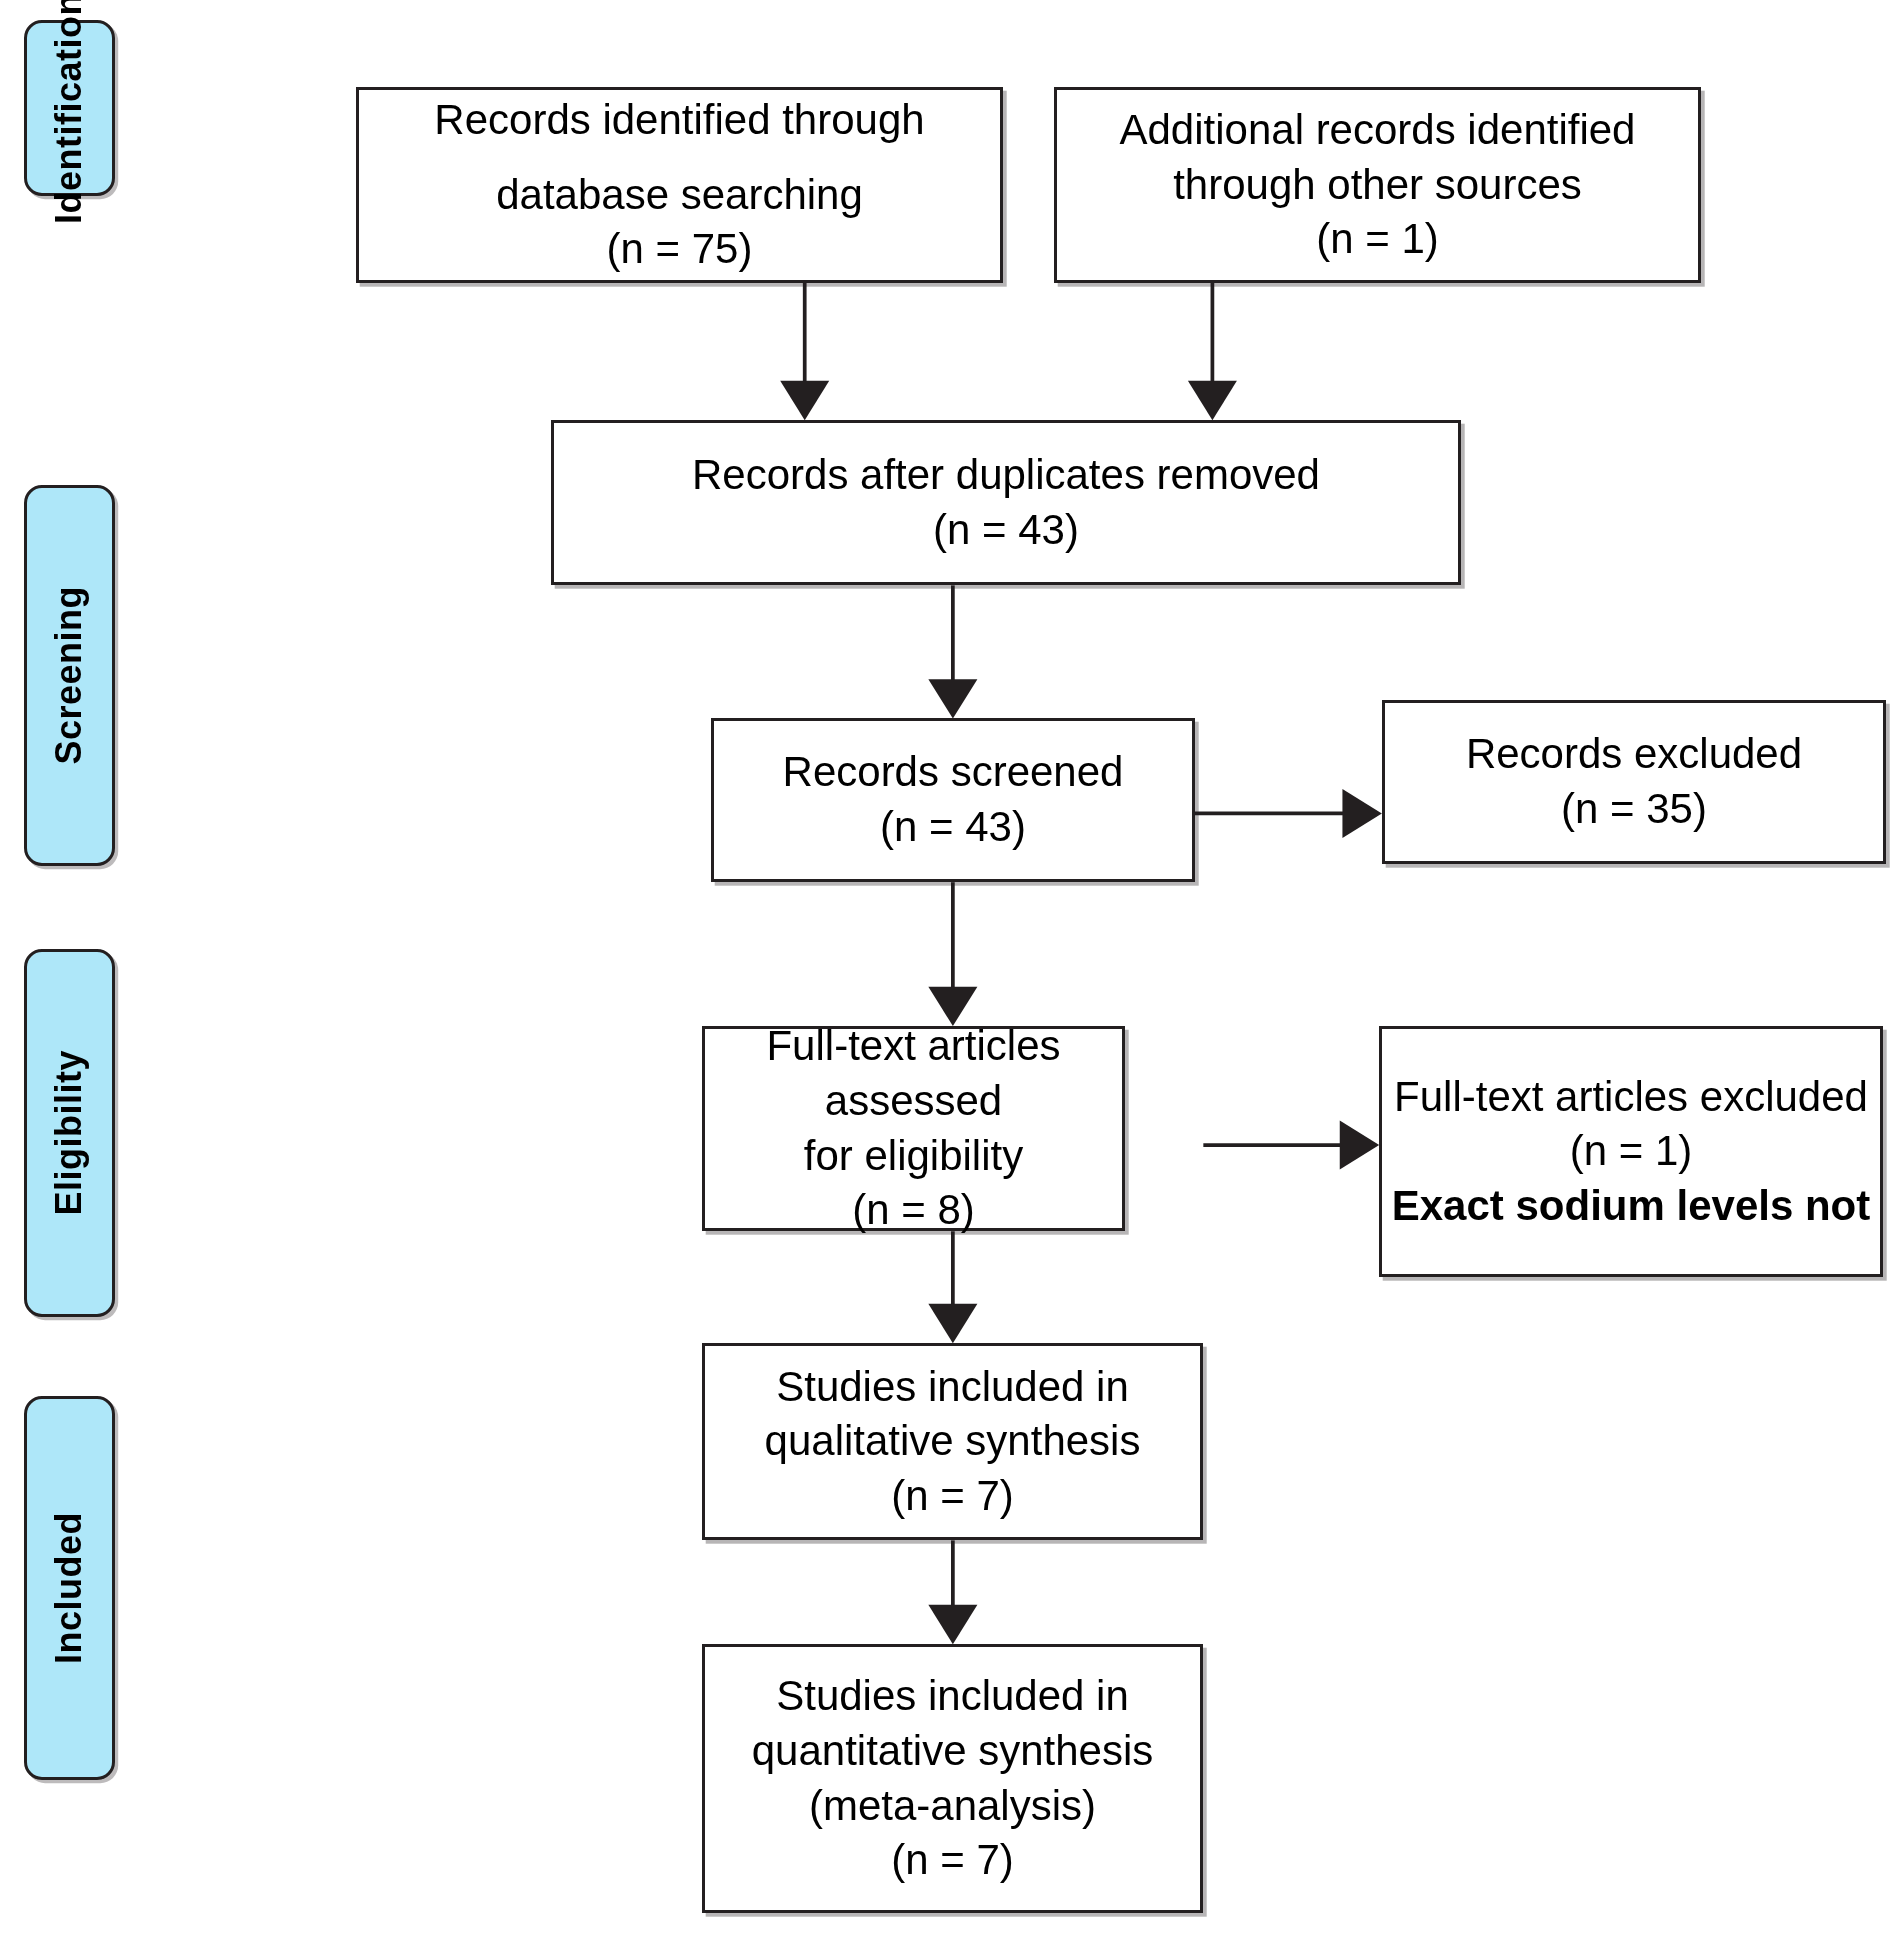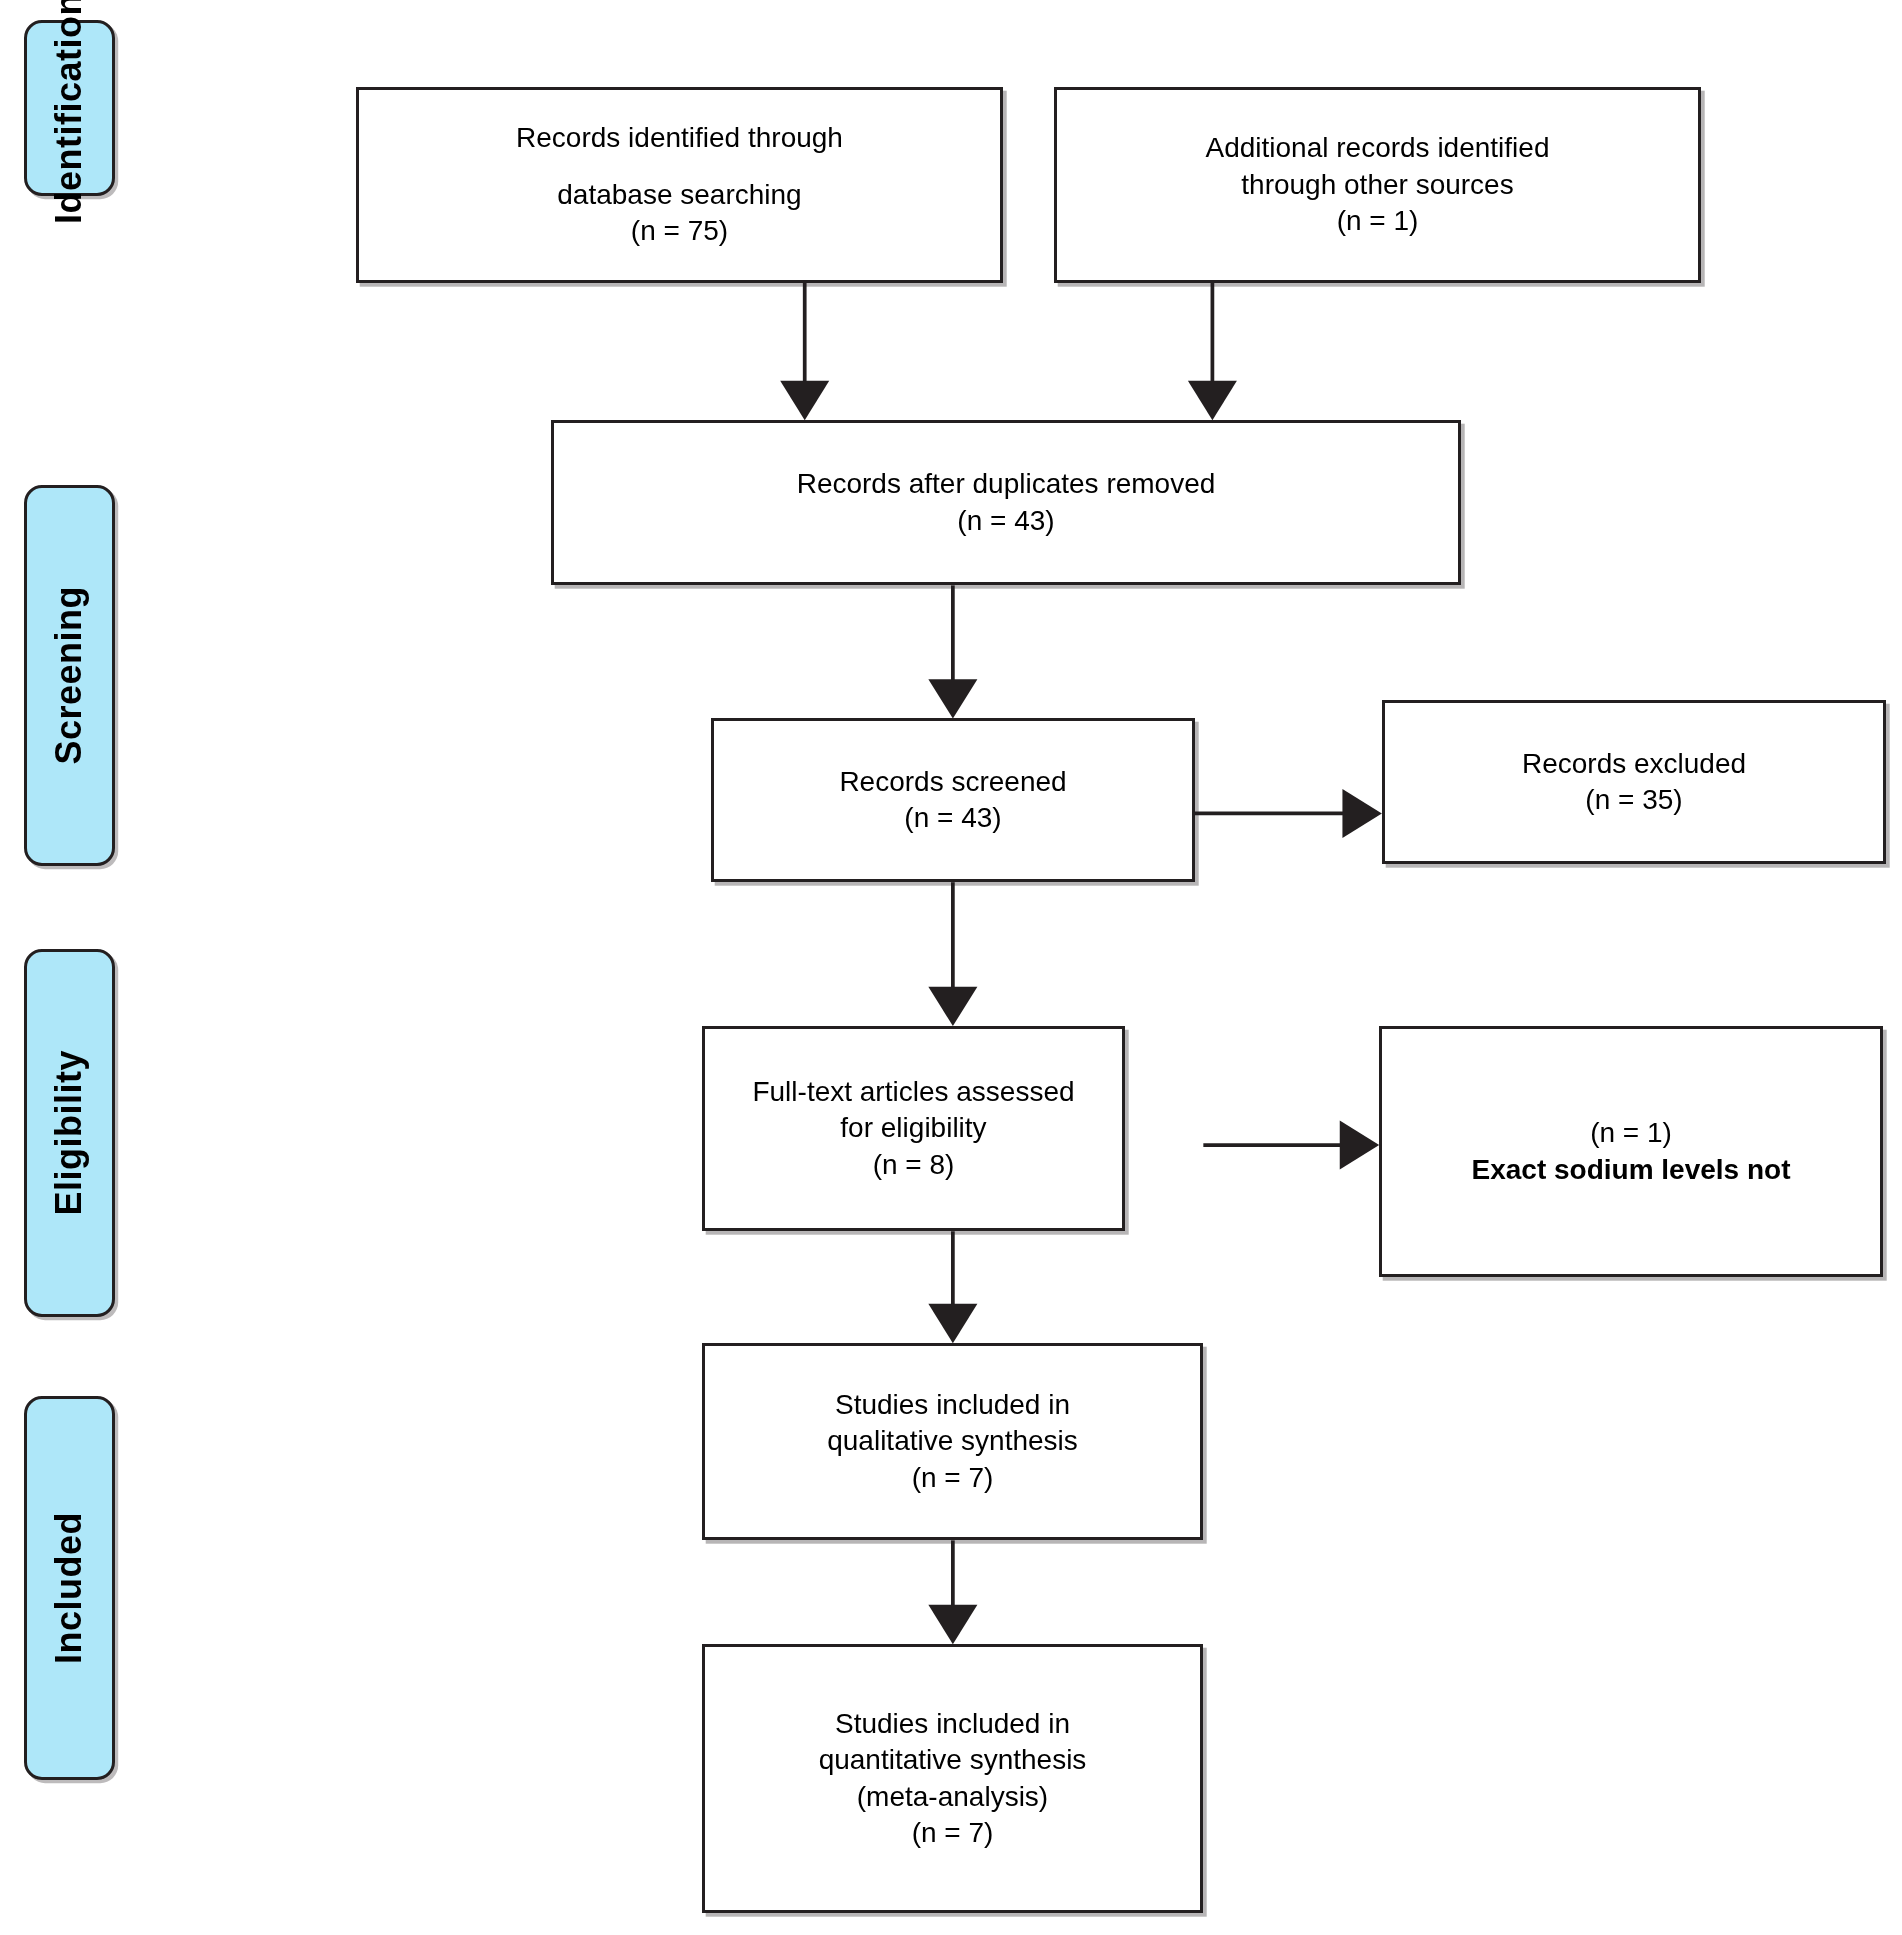--- a/index.html
+++ b/index.html
@@ -45,21 +45,21 @@
     position: absolute;
     box-sizing: border-box;
     background: #ffffff;
     border: 3.2px solid #231f20;
     display: flex;
     align-items: center;
     justify-content: center;
     box-shadow: 3.7px 3.7px 0 rgba(35,31,32,0.33);
   }
   .flow-box .box-text {
-    font-size: 28px;
+    font-size: 42px;
     line-height: 1.30;
     color: #000000;
     text-align: center;
     padding: 0 9.6px;
     white-space: pre-line;
   }
   .flow-box .box-text .emph {
     font-weight: bold;
     display: block;
   }
@@ -125,21 +125,21 @@
       <div class="flow-box" style="left: 711px; top: 718px; width: 484px; height: 164px;">
         <div class="box-text"><span style="display: block;">Records screened</span><span style="display: block;">(n = 43)</span></div>
       </div>
       <div class="flow-box" style="left: 1382px; top: 700px; width: 504px; height: 164px;">
         <div class="box-text"><span style="display: block;">Records excluded</span><span style="display: block;">(n = 35)</span></div>
       </div>
       <div class="flow-box" style="left: 702px; top: 1026px; width: 423px; height: 205px;">
         <div class="box-text"><span style="display: block;">Full-text articles assessed</span><span style="display: block;">for eligibility</span><span style="display: block;">(n = 8)</span></div>
       </div>
       <div class="flow-box" style="left: 1379px; top: 1026px; width: 504px; height: 251px;">
-        <div class="box-text"><span style="display: block;">(n = 1)</span><span class="emph">Exact sodium levels not</span></div>
+        <div class="box-text"><span style="display: block;">Full-text articles excluded</span><span style="display: block;">(n = 1)</span><span class="emph">Exact sodium levels not</span></div>
       </div>
       <div class="flow-box" style="left: 702px; top: 1343px; width: 501px; height: 197px;">
         <div class="box-text"><span style="display: block;">Studies included in</span><span style="display: block;">qualitative synthesis</span><span style="display: block;">(n = 7)</span></div>
       </div>
       <div class="flow-box" style="left: 702px; top: 1644px; width: 501px; height: 269px;">
         <div class="box-text"><span style="display: block;">Studies included in</span><span style="display: block;">quantitative synthesis</span><span style="display: block;">(meta-analysis)</span><span style="display: block;">(n = 7)</span></div>
       </div>
     </div>
 
 </div>

